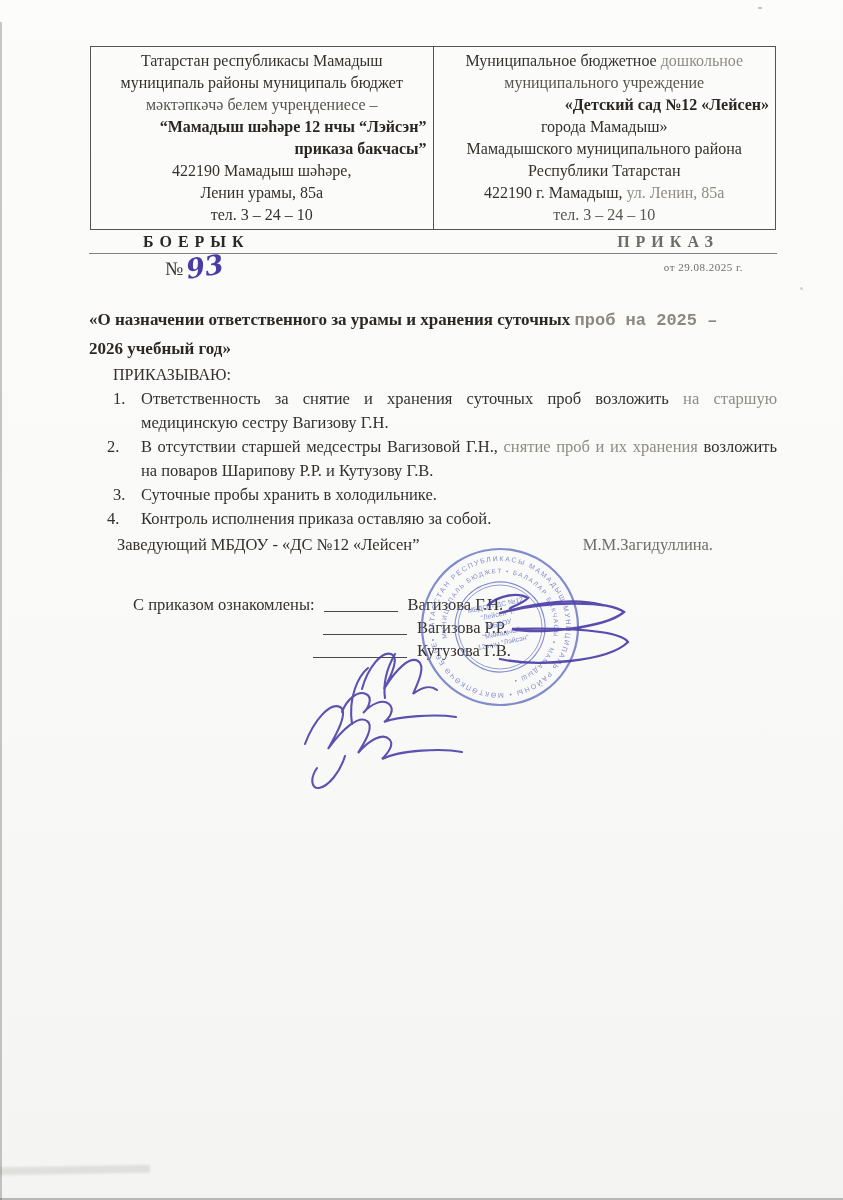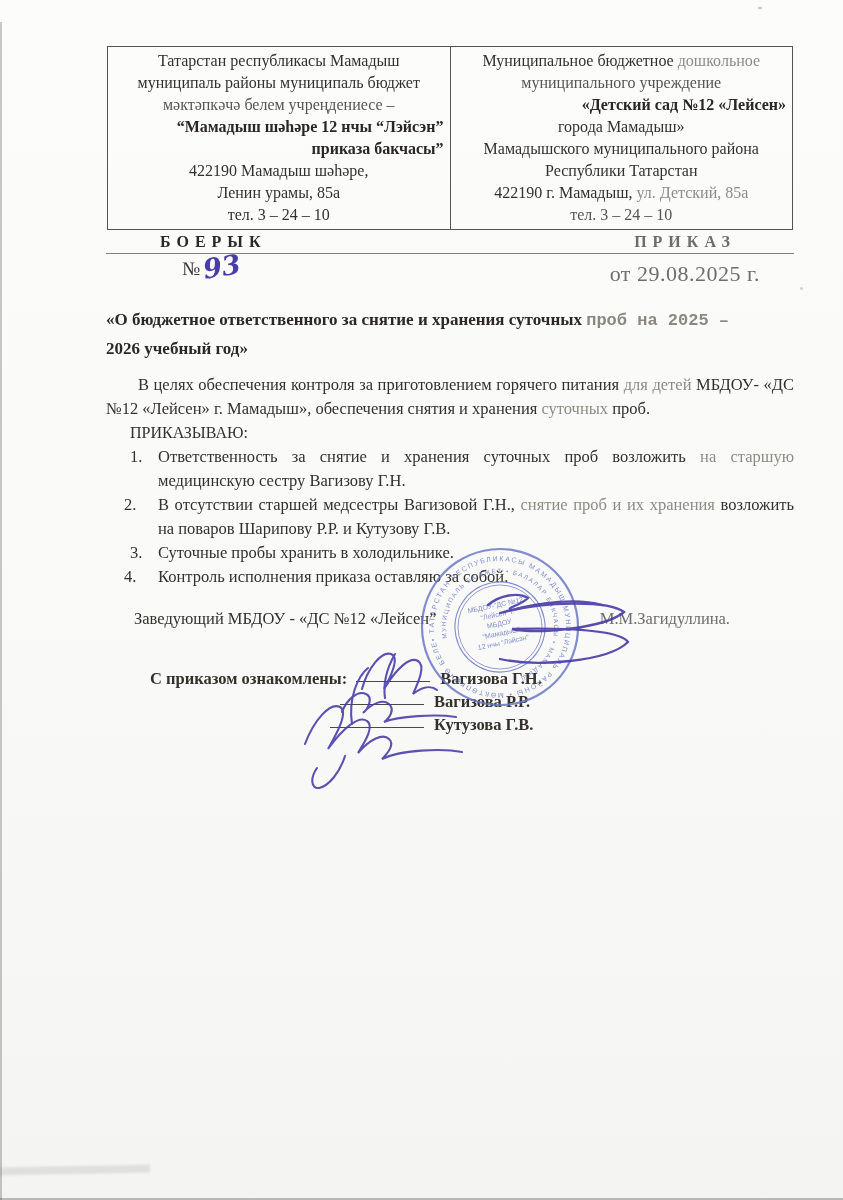--- a/index.html
+++ b/index.html
@@ -1,21 +1,21 @@
 <!DOCTYPE html>
 <html><head>
 <meta charset="utf-8">
 <style>
   html,body{margin:0;padding:0;background:#e8e8e6;}
   .page{
     position:relative;width:843px;height:1200px;overflow:hidden;
     background:linear-gradient(180deg,#fcfcfb 0%,#f9f9f7 55%,#f4f4f2 100%);
     font-family:"Liberation Serif",serif;color:#34312c;
   }
-  .content{position:absolute;left:106px;top:46px;width:688px;}
+  .content{position:absolute;left:89px;top:46px;width:688px;}
   
   table.org{border-collapse:collapse;width:686px;margin-left:1px;}
   table.org td{
     width:50%;border:1.5px solid #56544f;text-align:center;vertical-align:top;
     font-size:16px;line-height:22px;padding:3px 6px;
   }
   .ln{white-space:nowrap;}
   .b{font-weight:bold;color:#2a2723;text-align:right;}
   .m{color:#57554f;}
   .f{color:#8e8b84;}
@@ -26,39 +26,39 @@
     font-size:16px;font-weight:bold;
   }
   .order-row .tat{letter-spacing:6px;color:#2b2927;}
   .order-row .rus{letter-spacing:6px;color:#6e6c67;}
   .num-row{display:flex;justify-content:space-between;height:38px;padding:2px 34px 0 76px;}
   .num-left{font-size:19px;color:#3a3732;}
   .hand-num{
     display:inline-block;font-family:"DejaVu Serif",serif;font-style:italic;font-weight:bold;
     font-size:27px;color:#483da6;transform:rotate(-9deg) translateY(1px);margin-left:3px;line-height:20px;
   }
-  .num-date{font-size:22px;color:#6f6d68;padding-top:5px;letter-spacing:.5px;}
+  .num-date{font-size:11px;color:#6f6d68;padding-top:5px;letter-spacing:.5px;}
   
   .title{margin-top:12px;font-size:17px;font-weight:bold;line-height:28px;color:#2c2925;}
   .title .f{color:#8b8880;font-family:Liberation Mono, monospace;}
   
   .para{margin:10px 0 0 0;font-size:16.5px;line-height:24px;text-align:justify;text-indent:32px;}
   .decree-label{padding-left:24px;font-size:16px;line-height:24px;}
   .dlist{margin:0;}
   .li{position:relative;padding-left:52px;font-size:16.5px;line-height:24px;text-align:justify;}
   .li .num{position:absolute;left:24px;top:0;}
   .li.n2 .num{left:18px;}
   .li.n4 .num{left:18px;}
   
-  .sig-row{margin-top:18px;display:flex;justify-content:space-between;padding:0 64px 0 28px;
+  .sig-row{margin-top:2px;display:flex;justify-content:space-between;padding:0 64px 0 28px;
            font-size:16.5px;line-height:24px;}
   .sig-row .dname{color:#6f6d68;}
   
   .ack{margin-top:36px;font-size:16.5px;line-height:23px;}
-  .ack-row{display:flex;align-items:flex-start;height:23px;font-weight:bold;}
+  .ack-row{display:flex;align-items:center;height:23px;}
   .ack-label{padding-left:44px;white-space:nowrap;}
   .sline{display:inline-block;border-bottom:1.3px solid #4b4945;height:14px;}
   .ack-row.r1 .sline{width:74px;margin-left:9px;}
   .ack-row.r2 .sline{width:84px;margin-left:234px;}
   .ack-row.r3 .sline{width:94px;margin-left:224px;}
   .ack-name{margin-left:10px;white-space:nowrap;}
   
   .ink{position:absolute;left:0;top:0;width:843px;height:1200px;pointer-events:none;}
   
   .edge-left{position:absolute;left:0;top:22px;bottom:0;width:2px;background:rgba(88,86,82,.32);}
@@ -87,45 +87,44 @@
           <div class="ln">Ленин урамы, 85а</div>
           <div class="ln">тел. 3 – 24 – 10</div>
         </td>
         <td>
           <div class="ln"><span>Муниципальное бюджетное </span><span class="f">дошкольное</span></div>
           <div class="ln m">муниципального учреждение</div>
           <div class="ln b">«Детский сад №12 «Лейсен»</div>
           <div class="ln">города Мамадыш»</div>
           <div class="ln">Мамадышского муниципального района</div>
           <div class="ln">Республики Татарстан</div>
-          <div class="ln"><span>422190 г. Мамадыш, </span><span class="f">ул. Детский, 85а</span></div>
+          <div class="ln"><span>422190 г. Мамадыш, </span><span class="f">ул. Ленин, 85а</span></div>
           <div class="ln m">тел. 3 – 24 – 10</div>
         </td>
       </tr>
     </tbody>
       </table>
 
     <div class="order-row">
       <span class="tat">БОЕРЫК</span>
       <span class="rus">ПРИКАЗ</span>
     </div>
 
     <div class="num-row">
       <span class="num-left">
         <span>№</span><span class="hand-num">93</span>
       </span>
       <span class="num-date">от  29.08.2025 г.</span>
     </div>
 
     <div class="title">
-      <div><span>«О бюджетное ответственного за снятие и хранения суточных </span><span class="f">проб на 2025 –</span></div>
+      <div><span>«О назначении ответственного за урамы и хранения суточных </span><span class="f">проб на 2025 –</span></div>
       <div>2026 учебный год»</div>
     </div>
 
-    <p class="para"><span>В целях обеспечения контроля за приготовлением горячего питания </span><span class="f">для детей </span><span>МБДОУ- «ДС №12 «Лейсен» г. Мамадыш», обеспечения снятия и хранения </span><span class="f">суточных </span><span>проб.</span></p>
 
     <div class="decree-label">ПРИКАЗЫВАЮ:</div>
 
     <div class="dlist">
       <div class="li n1">
         <span class="num">1.</span><span>Ответственность за снятие и хранения суточных проб возложить </span><span class="f">на старшую </span><span>медицинскую сестру Вагизову Г.Н.</span>
       </div>
       <div class="li n2">
         <span class="num">2.</span><span>В отсутствии старшей медсестры Вагизовой Г.Н., </span><span class="f">снятие проб и их хранения </span><span>возложить на поваров Шарипову Р.Р.  и  Кутузову Г.В.</span>
       </div>

